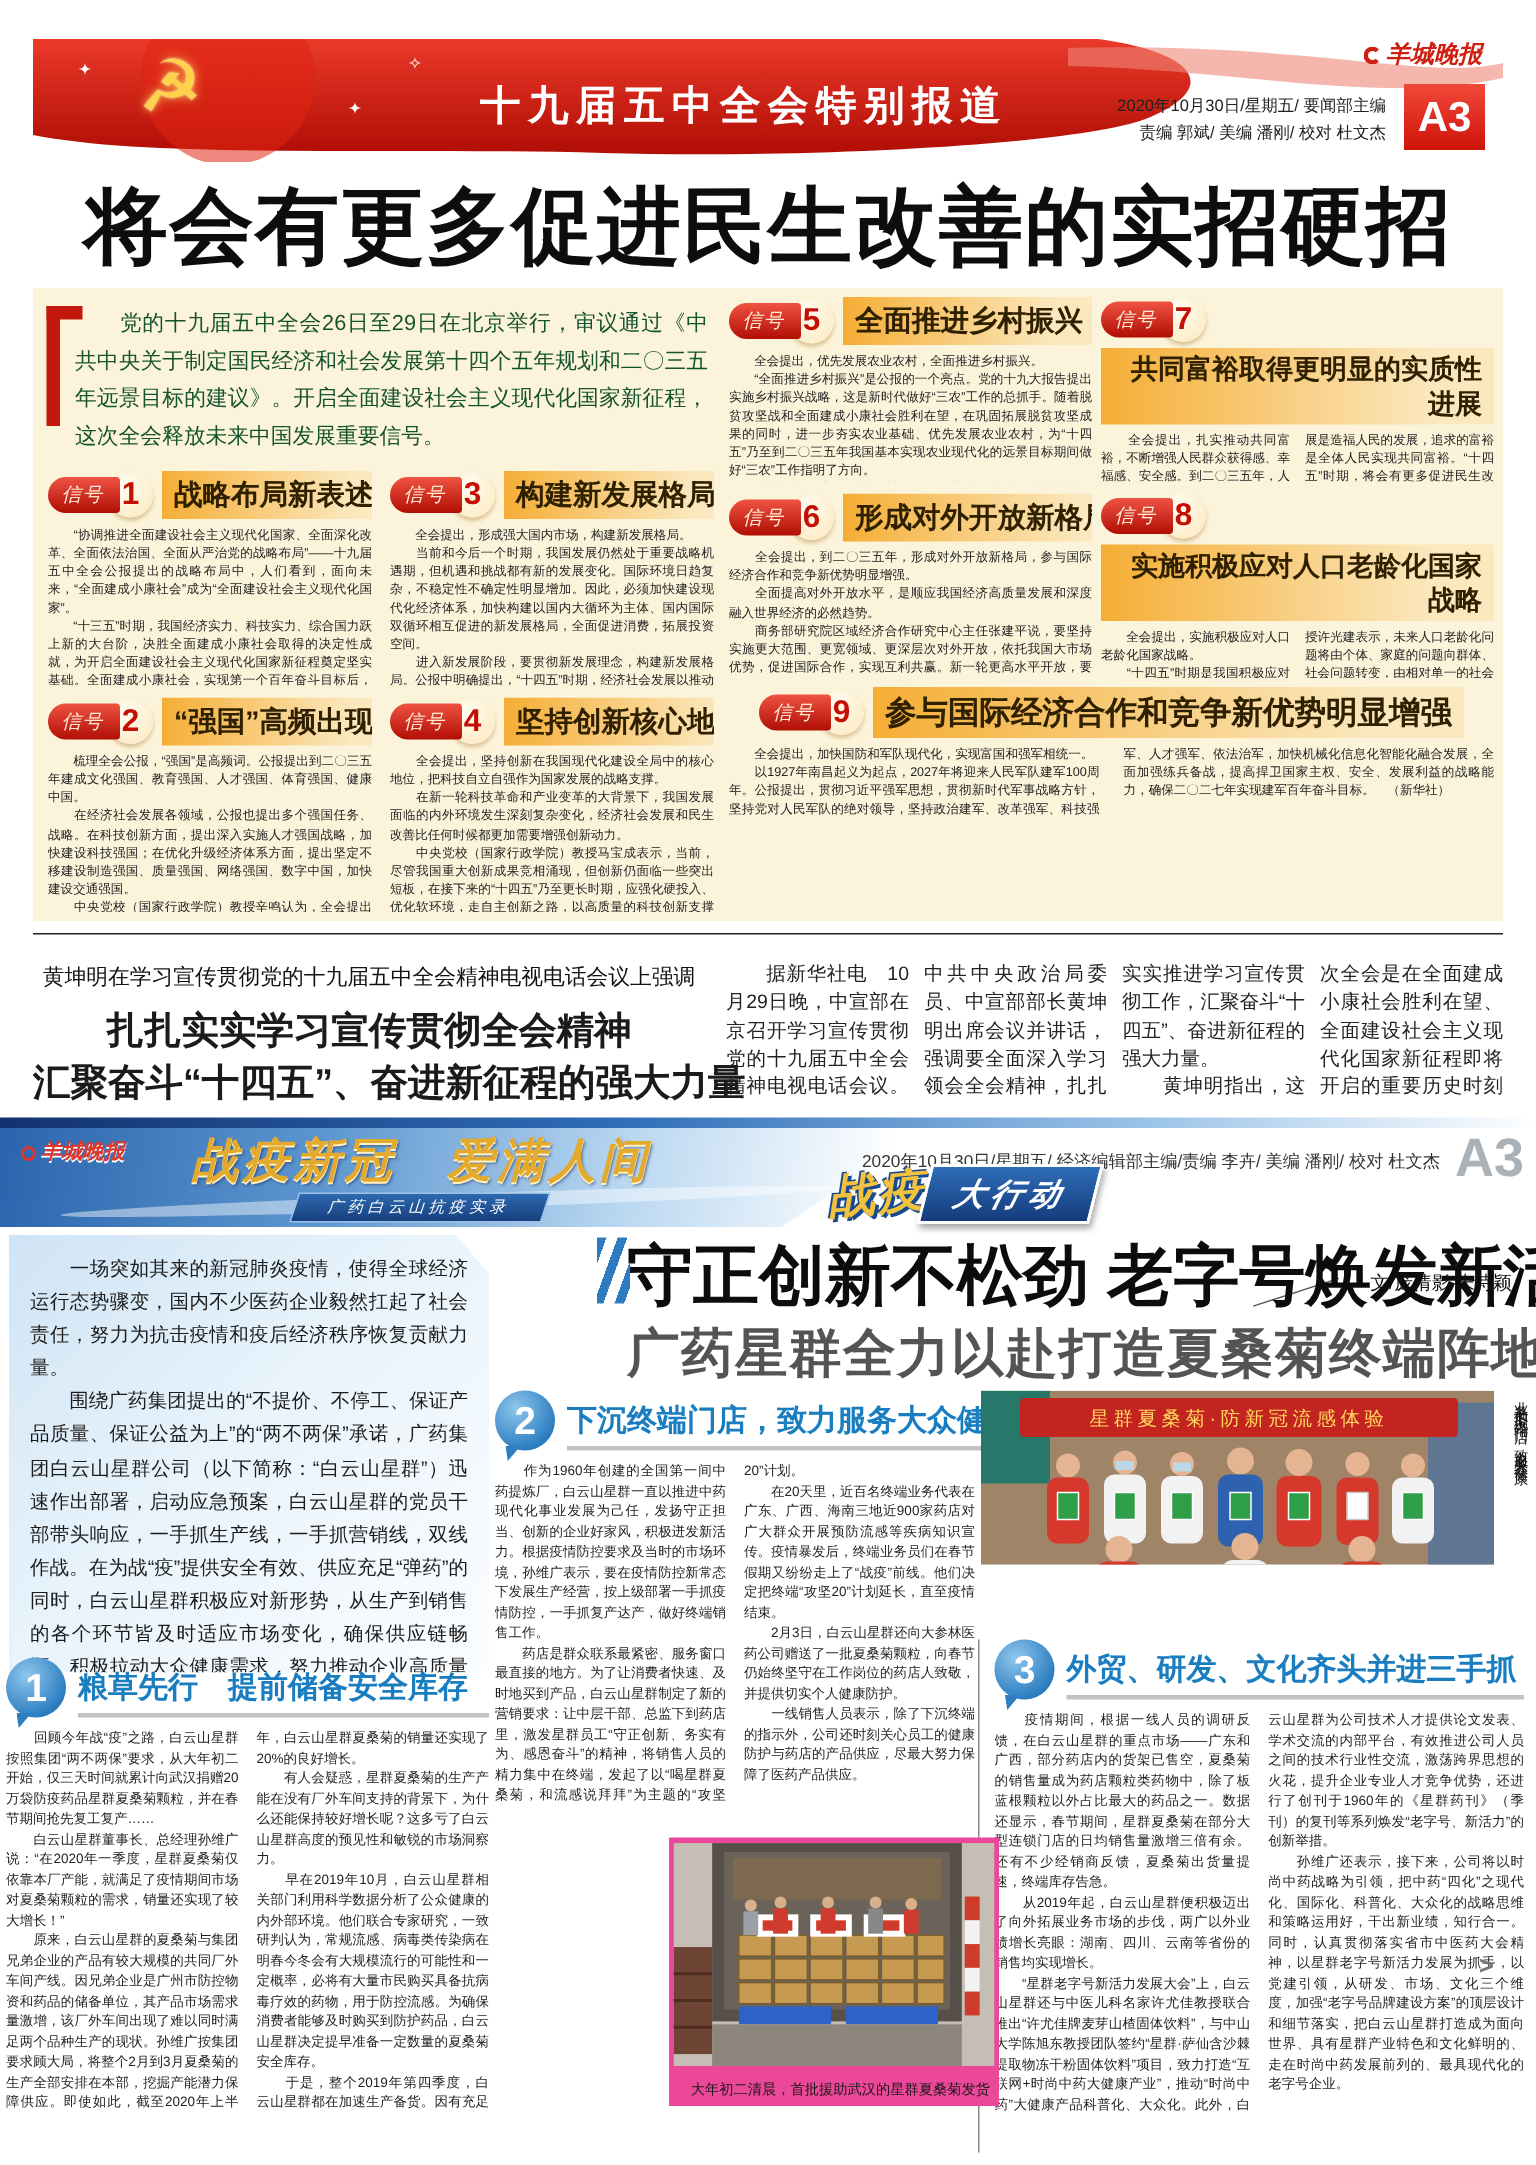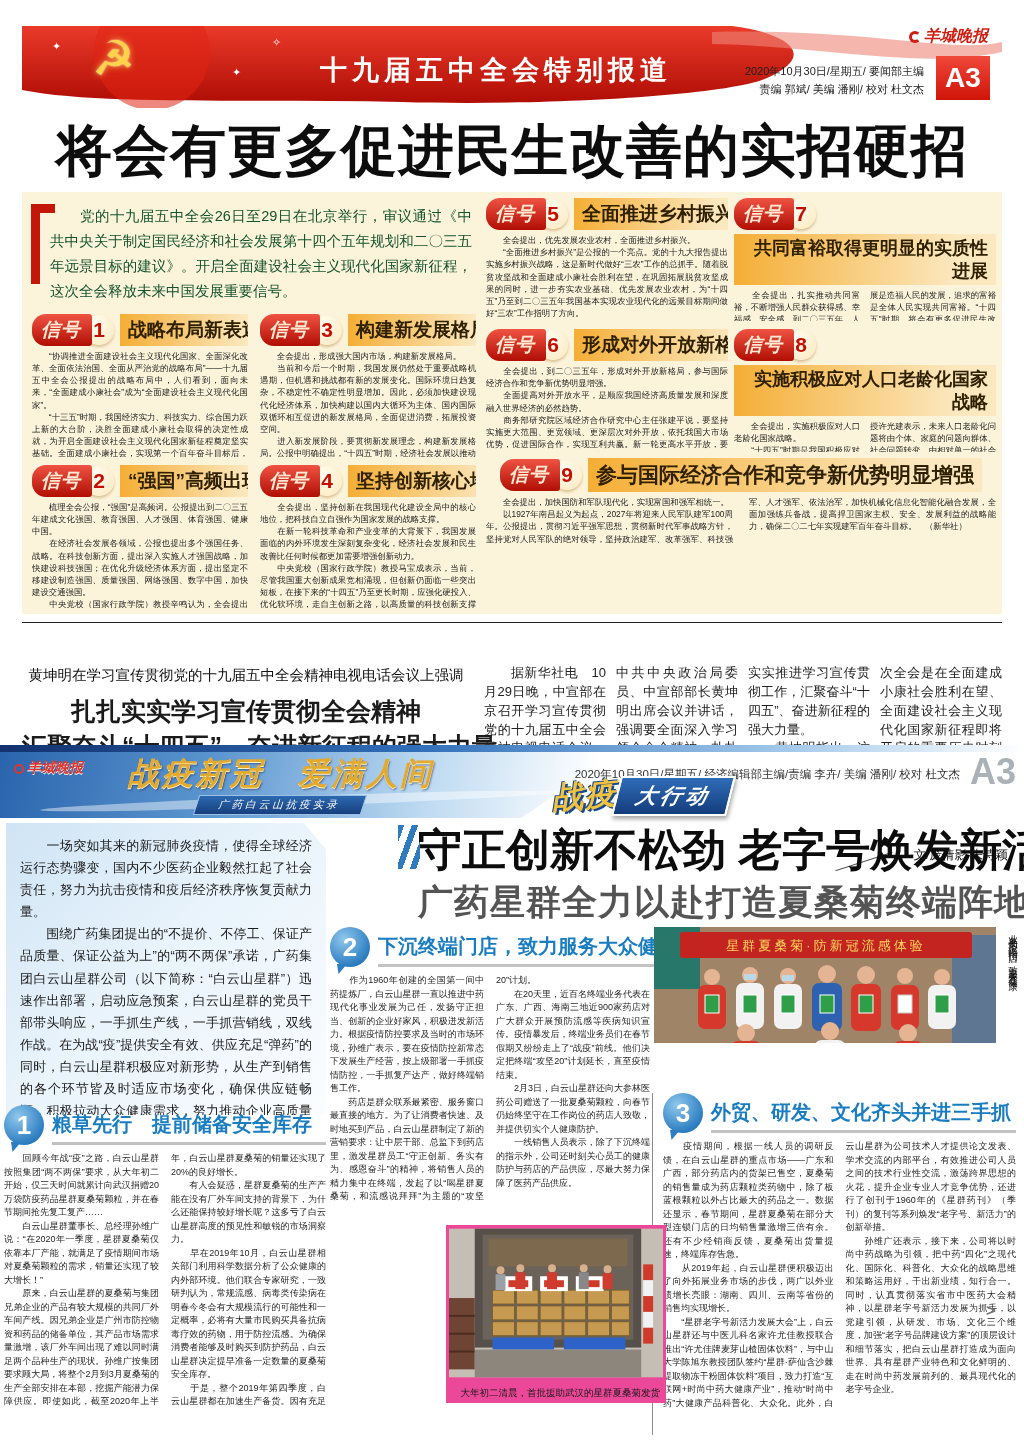--- a/index.html
+++ b/index.html
@@ -20,34 +20,34 @@
 
 .content1{position:absolute;left:22px;top:192px;width:980px;height:422px;background:#fcf4da;display:grid;grid-template-columns:452px 242px 1fr;grid-template-rows:1fr 150px;gap:6px;padding:6px;overflow:hidden}
 .cellL{grid-row:1/3;display:flex;flex-direction:column;overflow:hidden}
 .intro1{position:relative;padding:6px 8px 10px 22px;font-size:14.5px;line-height:1.72;font-weight:400;color:#14532d;white-space:pre-line;text-align:justify}
 .intro1::before{content:"";position:absolute;left:3px;top:6px;bottom:30px;width:9px;background:#c3170b}
 .intro1::after{content:"";position:absolute;left:3px;top:6px;width:24px;height:9px;background:#c3170b}
 .sigcols{display:flex;gap:12px;flex:1;overflow:hidden;padding:0 4px}
 .sigcol{flex:1;display:flex;flex-direction:column;gap:8px;overflow:hidden}
 .sig{flex:1;overflow:hidden;min-height:0}
 .sig-head{display:flex;align-items:center;margin-bottom:4px}
-.sig-tag{background:linear-gradient(180deg,#ef5342,#b10e04);color:#ffe9d2;font-weight:700;font-size:19px;font-style:italic;padding:3px 11px 3px 9px;border-radius:14px 3px 3px 14px;position:relative;z-index:2;letter-spacing:1px;white-space:nowrap}
+.sig-tag{background:linear-gradient(180deg,#ef5342,#b10e04);color:#ffe9d2;font-weight:400;font-size:13px;font-style:italic;padding:3px 11px 3px 9px;border-radius:14px 3px 3px 14px;position:relative;z-index:2;letter-spacing:1px;white-space:nowrap}
 .sig-num{width:30px;height:30px;flex-shrink:0;margin-left:-8px;background:radial-gradient(circle at 35% 30%,#fffdf2,#fce8bd);border-radius:50%;display:flex;align-items:center;justify-content:center;color:#c60f04;font-size:21px;font-weight:900;z-index:1;box-shadow:0 2px 3px rgba(150,90,0,.35)}
 .sig-title{margin-left:6px;font-size:19px;font-weight:900;color:#2f2000;background:linear-gradient(90deg,#f5ae35,#fbe8bf 85%);padding:3px 8px;white-space:nowrap}
 .sig-body{font-size:8.4px;line-height:1.45;text-align:justify;color:#222;white-space:pre-line;overflow:hidden}
 .cellM,.cellR{display:flex;flex-direction:column;gap:8px;overflow:hidden}
 .sig--stack .sig-head{flex-wrap:wrap}
 .sig--stack .sig-title{margin:4px 0 0;width:100%;text-align:right;white-space:normal;font-size:18px;line-height:1.25}
 .sig9{grid-column:2/4;overflow:hidden}
 .sig9 .sig-head{justify-content:center}
 .sig9 .sig-title{font-size:21px}
 .sig9 .sig-body{column-count:2;column-gap:16px;margin-top:3px;height:100px}
 
 .divider1{position:absolute;left:22px;top:622px;width:980px;border-top:1.5px solid #222}
-.huang{position:absolute;left:22px;top:664px;width:980px;height:106px;display:flex;gap:14px}
+.huang{position:absolute;left:22px;top:640px;width:980px;height:106px;display:flex;gap:14px}
 .huang-left{width:448px;text-align:center;flex-shrink:0;padding-top:2px}
 .huang-kicker{font-size:14.5px;color:#111;margin-bottom:9px;white-space:nowrap}
 .huang-line{font-size:25px;font-weight:900;color:#1b1b1b;line-height:1.4;white-space:nowrap}
 .huang-body{flex:1;font-size:13px;line-height:1.45;column-count:4;column-gap:10px;text-align:justify;white-space:pre-line;overflow:hidden;color:#222}
 
 
 .page2{position:absolute;left:0;top:745px;width:1024px;height:698px;background:#fff}
 .p2-topbar{position:absolute;left:0;top:0;width:100%;height:7px;background:linear-gradient(90deg,#13316e,#2f6db8 40%,#9cc4e8 75%,#fff)}
 .p2-headerwave{position:absolute;left:0;top:7px;width:620px;height:66px;background:linear-gradient(100deg,#2a64ad 0%,#5d97d0 35%,#bcd9f1 68%,rgba(255,255,255,0) 95%);clip-path:polygon(0 0,100% 0,84% 100%,0 100%)}
 .p2-headerwave::after{content:"";position:absolute;left:40px;top:44px;width:520px;height:10px;background:rgba(255,255,255,.45);transform:rotate(-2deg);border-radius:50%}

